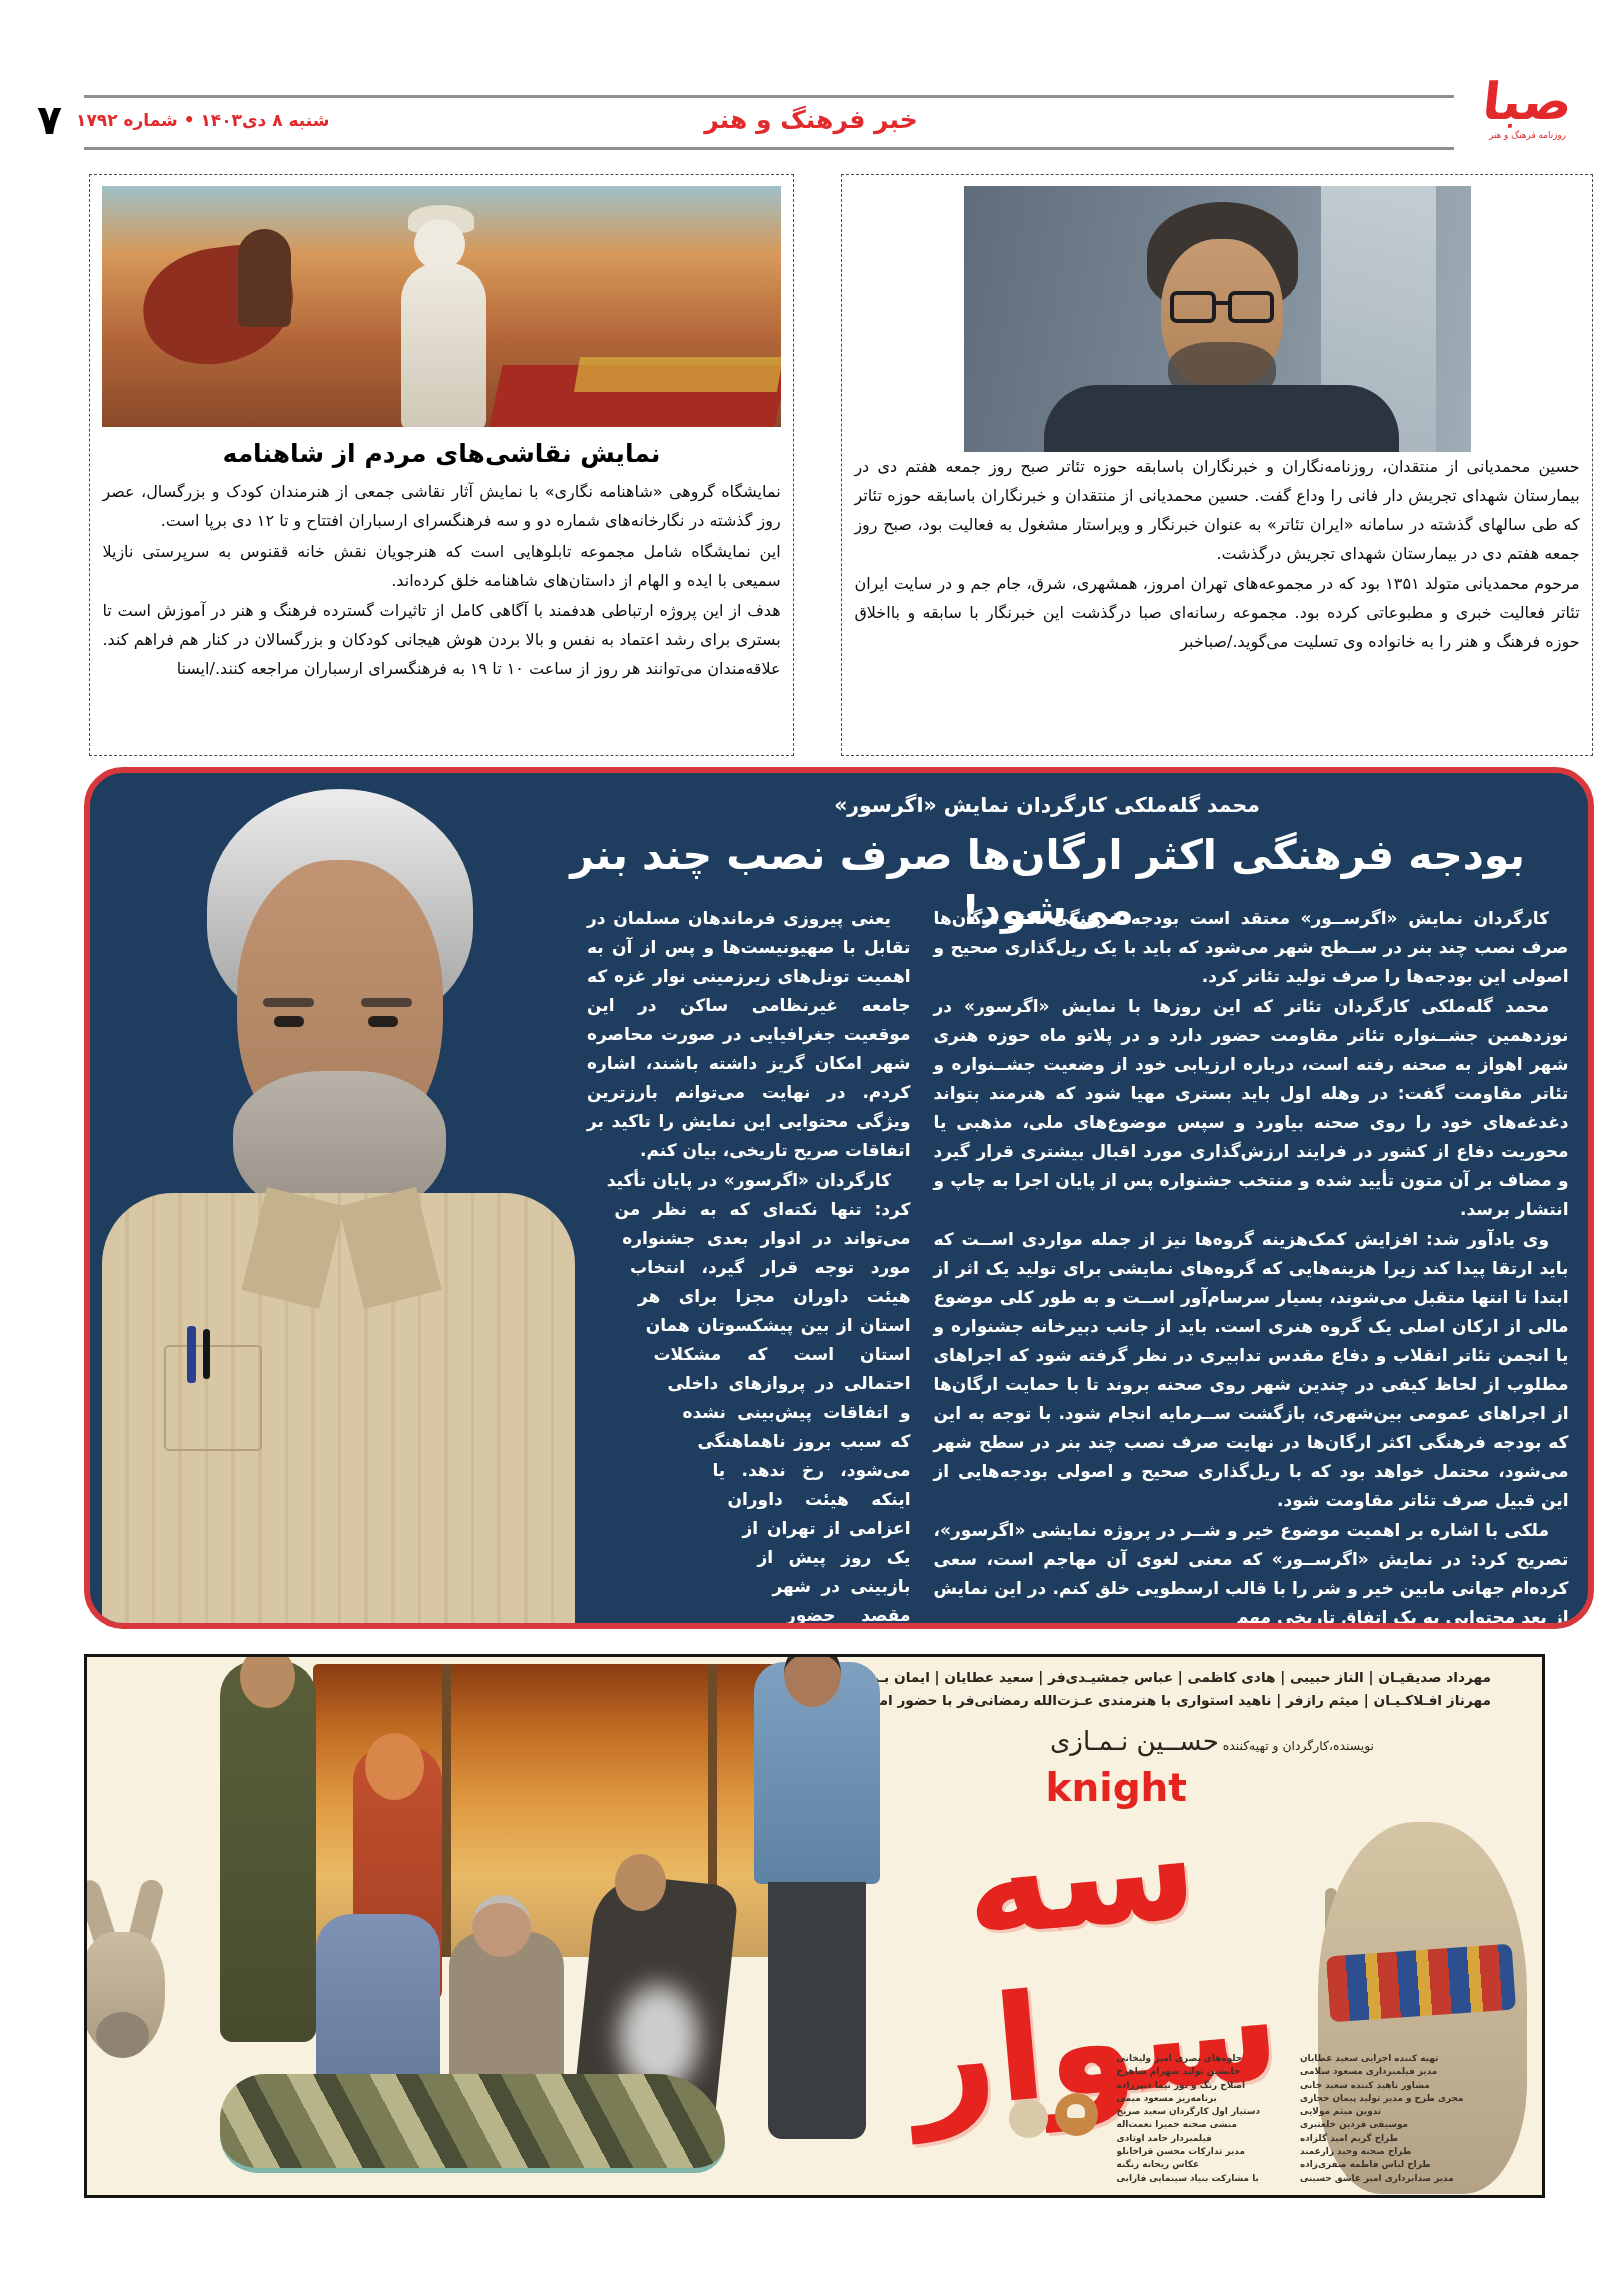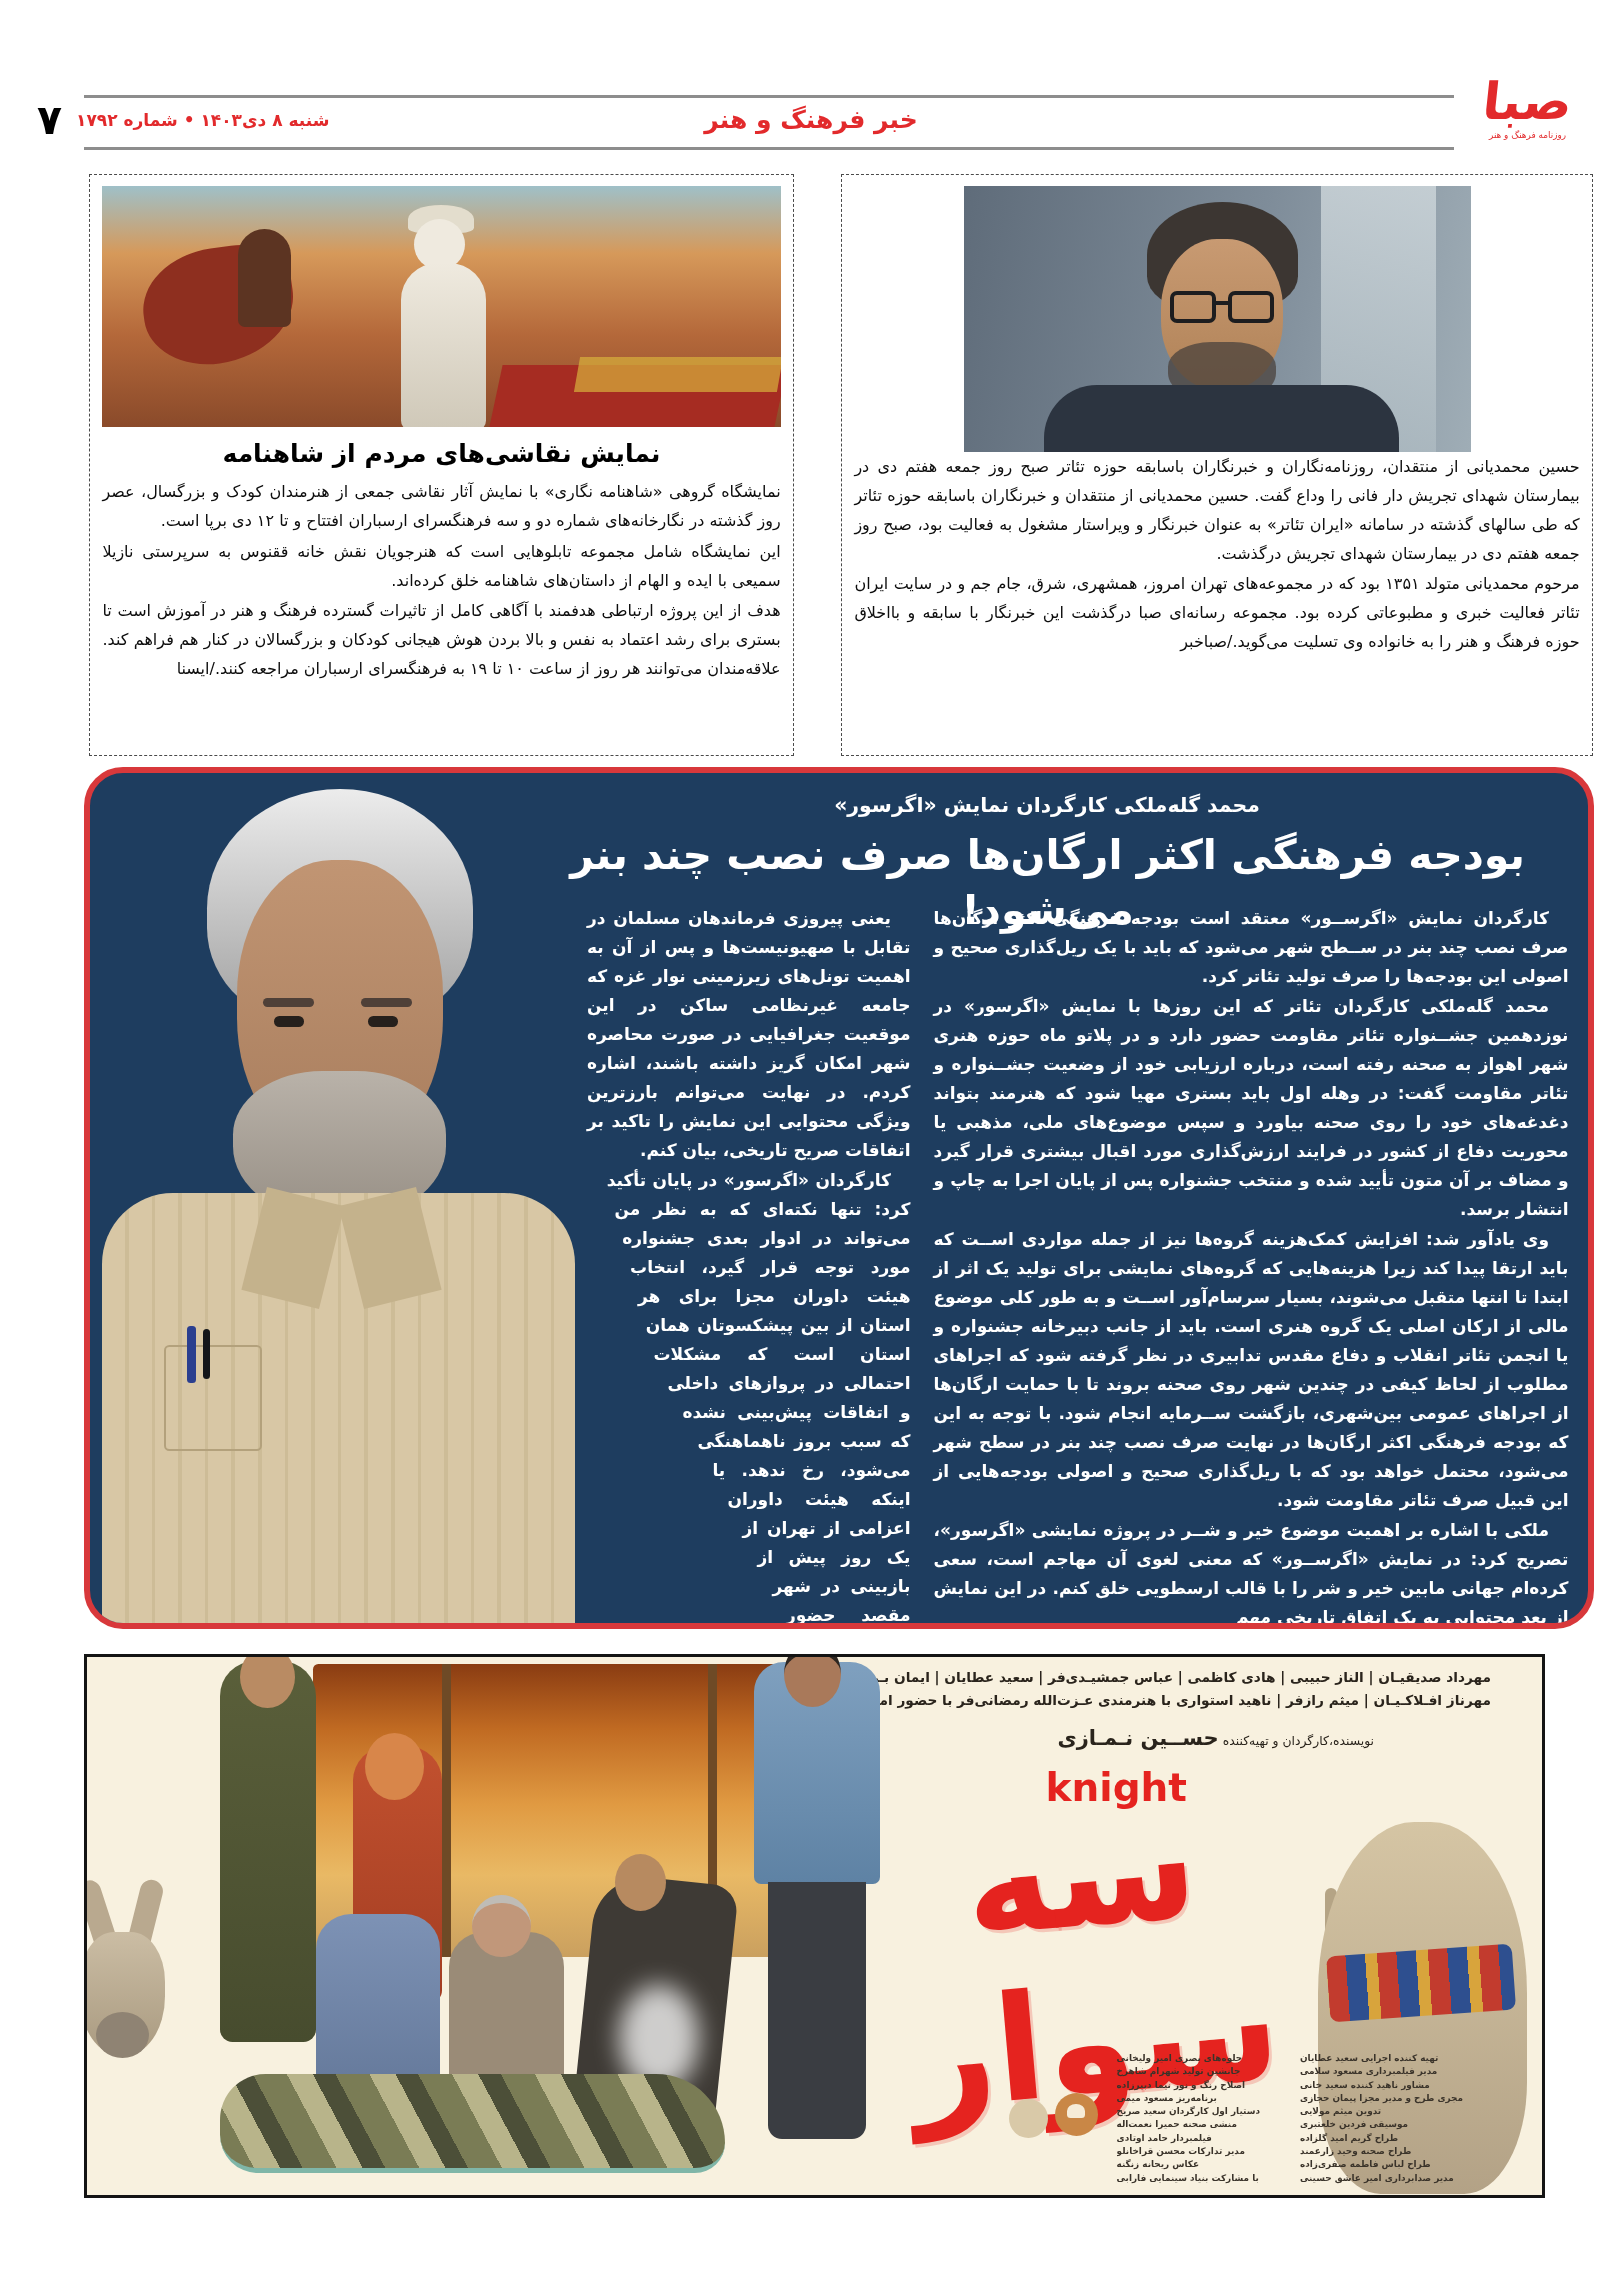--- a/index.html
+++ b/index.html
@@ -75,21 +75,21 @@
   .m-pen { position:absolute; left:85px; top:548px; width:8.9px; height:57px; background:#2b3f8f; border-radius:3.5px; }
   .m-pen2 { position:absolute; left:101px; top:551px; width:7px; height:50px; background:#14161a; border-radius:3.5px; }
 
   
   .poster { position:absolute; left:84px; top:1654px; width:1461px; height:544px;
     background:#f8f1df; border:3.5px solid #141414; overflow:hidden; }
   .cast-line { position:absolute; right:51px; text-align:left; font-size:13.7px; font-weight:bold; color:#2a241c; direction:rtl; }
   .cast1 { top:12.4px; }
   .cast2 { top:35px; }
   .director-line { position:absolute; right:168px; top:69px; font-size:12.4px; color:#2a241c; }
-  .director-line .dname { font-size:21px; font-weight:bold; letter-spacing:1.8px; }
+  .director-line .dname { font-size:26px; font-weight:normal; letter-spacing:1.8px; }
   .knight { position:absolute; right:355px; top:108px; font-size:39px; color:#e5231f; font-weight:bold; font-family:"DejaVu Sans", sans-serif; direction:ltr; }
   .title-fa { position:absolute; left:780px; top:133px; width:443px; height:355px; color:#e5231f;
     font-size:146px; font-weight:bold; line-height:168px; text-align:center; transform:rotate(-5deg); text-shadow:2.7px 3.5px 0 #e5231f33; }
 
   .scene-bg { position:absolute; left:226px; top:7px; width:501px; height:293px; border-radius:5.3px;
     background:linear-gradient(180deg,#8a3c12 0%,#c06a22 22%,#e09a42 48%,#e9b965 72%,#caa05f 100%); }
   .scene-post { position:absolute; top:7px; width:8.9px; height:293px; background:#6e4a26; }
   .sp1 { left:355px; } .sp2 { left:621px; }
   .fig { position:absolute; border-radius:35px 35px 12.4px 12.4px; }
   .fig-olive { left:133px; top:3.5px; width:96px; height:381px; background:linear-gradient(#5a5f3a,#474c2e); }
@@ -247,21 +247,21 @@
 
   <div class="dk-tail"></div>
   <div class="donkey-rear"></div>
   <div class="dk-saddle"></div>
 
   <div class="credits">
     <ul>
       <li>تهیه کننده اجرایی سعید عطایان</li>
       <li>مدیر فیلمبرداری مسعود سلامی</li>
       <li>مشاور ناهید کننده سعید خانی</li>
-      <li>مجری طرح و مدیر مجزا پیمان حجازی</li>
+      <li>مجری طرح و مدیر تولید پیمان حجازی</li>
       <li>تدوین میثم مولایی</li>
       <li>موسیقی فردین خلعتبری</li>
       <li>طراح گریم امید گلزاده</li>
       <li>طراح صحنه وحید زارعمند</li>
       <li>طراح لباس فاطمه صفری‌زاده</li>
       <li>مدیر صدابرداری امیر عاشق حسینی</li>
     </ul>
     <ul>
       <li>جلوه‌های بصری امیر ولیخانی</li>
       <li>جانشین تولید شهرام شاهرخ</li>

